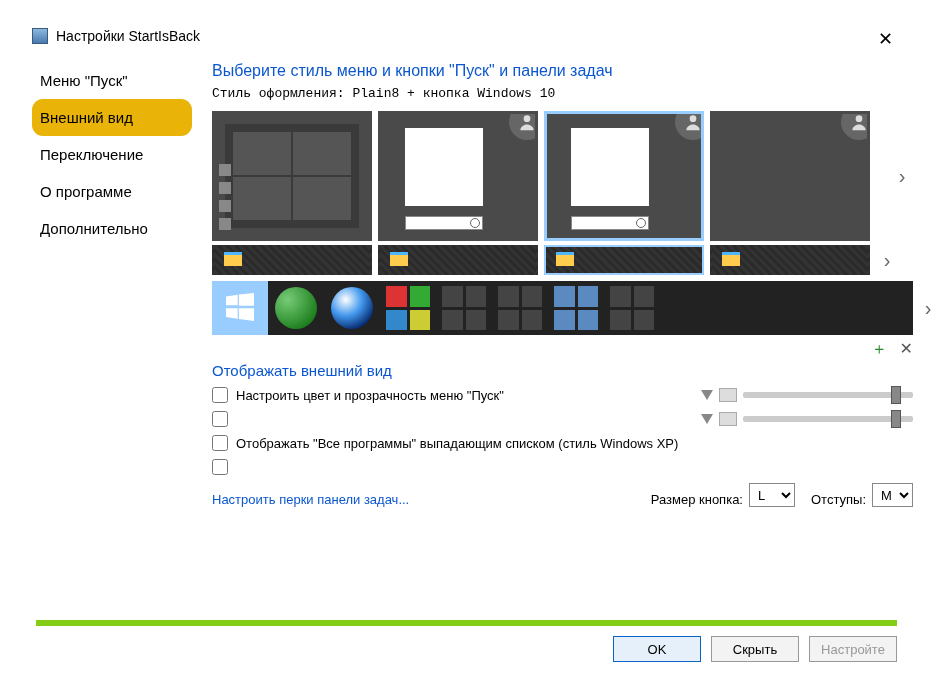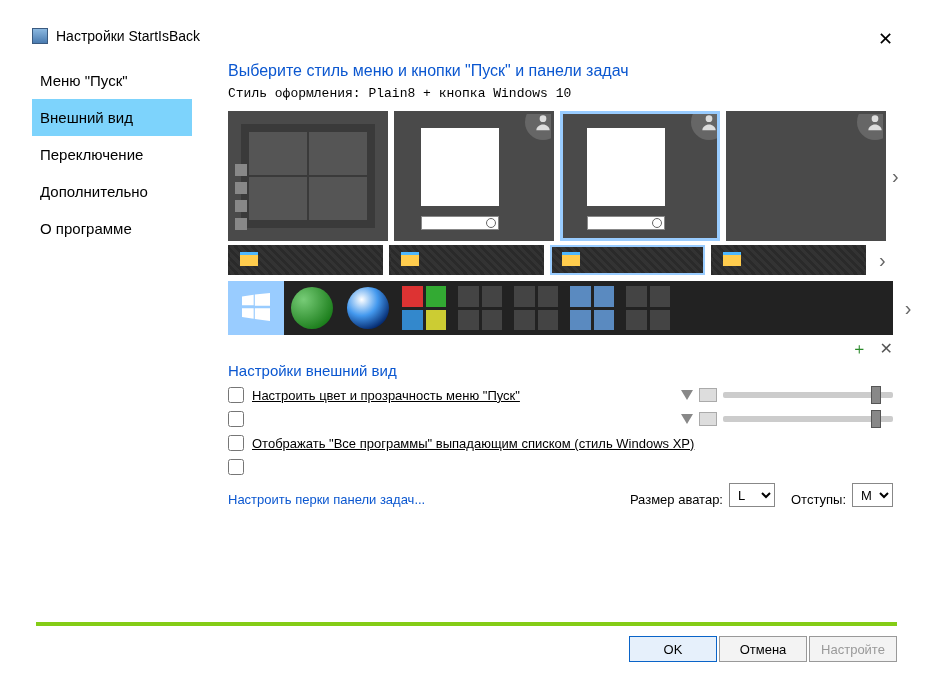--- a/index.html
+++ b/index.html
@@ -1,26 +1,26 @@
 <!DOCTYPE html>
 <html><head>
 <meta charset="utf-8">
 <style>
 * { box-sizing: border-box; margin: 0; padding: 0; }
 body { font-family: "Segoe UI", Tahoma, sans-serif; font-size: 13px; color: #000; background: #fff; width: 933px; height: 678px; position: relative; }
-.window { padding: 28px 40px 0 32px; height: 100%; }
+.window { padding: 28px 20px 0 32px; height: 100%; }
 .titlebar { display: flex; align-items: center; margin-bottom: 18px; }
 .title-icon { width: 16px; height: 16px; margin-right: 8px; background: linear-gradient(#8bb8e0,#4a7bb0); border: 1px solid #3a5a80; }
 .title-text { font-size: 14px; }
 .close-x { position: absolute; top: 28px; right: 40px; font-size: 18px; cursor: pointer; color: #000; }
 .layout { display: flex; gap: 20px; }
 .sidebar { width: 160px; flex-shrink: 0; }
 .side-item { padding: 10px 8px; font-size: 15px; cursor: pointer; }
-.side-item.selected { background: #7dd3fc; }
-.main { flex: 1; min-width: 0; margin-left: 16px; }
+.side-item.selected { background: #eab308; border-radius: 11px; }
+.main { flex: 1; min-width: 0; }
 .heading { color: #0b57d0; font-size: 16px; font-weight: 400; margin-bottom: 6px; }
 .subline { font-size: 13px; margin-bottom: 10px; font-family: Liberation Mono, monospace; }
 .subline-label { }
 .styles-row { display: flex; align-items: center; gap: 6px; }
 .style-cards { display: flex; gap: 6px; flex: 1; }
 .style-card { width: 160px; height: 130px; background: #4a4a4a; border: 3px solid transparent; position: relative; overflow: hidden; }
 .style-card.selected { border-color: #99ccff; background-color: #4a4a4a; }
 .card-inner { position: absolute; inset: 10px; background: #3a3a3a; }
 .card-whitebox { position: absolute; top: 14px; left: 24px; width: 78px; height: 78px; background: #fff; }
 .card-search { position: absolute; bottom: 8px; left: 24px; width: 78px; height: 14px; background: #fff; border: 1px solid #888; }
@@ -44,54 +44,54 @@
 .orb-clover { width: 42px; height: 42px; border-radius: 50%; background: radial-gradient(circle at 30% 30%, #7c7, #060); }
 .orb-win7 { width: 42px; height: 42px; border-radius: 50%; background: radial-gradient(circle at 35% 30%, #fff, #49e 40%, #026 80%); position: relative; }
 .orb-squares { width: 44px; height: 44px; display: grid; grid-template: 1fr 1fr / 1fr 1fr; gap: 3px; }
 .orb-squares span { background: #444; }
 .orb-squares.c1 span:nth-child(1){background:#d33;} .orb-squares.c1 span:nth-child(2){background:#3a3;} .orb-squares.c1 span:nth-child(3){background:#38c;} .orb-squares.c1 span:nth-child(4){background:#cc3;}
 .orb-squares.c6 span { background: #5a8ac0; }
 .orb-actions { text-align: right; margin-top: 4px; font-size: 16px; }
 .orb-actions .plus { color: #2a8a2a; cursor: pointer; margin-right: 8px; }
 .orb-actions .x { color: #555; cursor: pointer; }
 .subheading { color: #0b57d0; font-size: 15px; margin-top: 2px; margin-bottom: 8px; }
-.check-row { display: flex; align-items: center; margin-bottom: 8px; font-size: 13px; text-decoration: underline; }
+.check-row { display: flex; align-items: center; margin-bottom: 8px; font-size: 13px; }
 .check-row input[type=checkbox] { width: 16px; height: 16px; margin-right: 8px; }
 .slider-group { margin-left: auto; display: flex; align-items: center; gap: 6px; }
 .drop { width: 0; height: 0; border-left: 6px solid transparent; border-right: 6px solid transparent; border-top: 10px solid #888; }
 .color-sw { width: 18px; height: 14px; border: 1px solid #aaa; background: #ddd; }
 .slider { width: 170px; height: 6px; background: #ccc; position: relative; border-radius: 2px; }
 .slider-thumb { position: absolute; top: -6px; width: 10px; height: 18px; background: #888; border: 1px solid #555; right: 12px; }
 .link { color: #0b57d0; cursor: pointer; font-size: 13px; }
 .bottom-controls { display: flex; align-items: flex-end; margin-top: 8px; }
 .bottom-controls .spacer { flex: 1; }
 .sel-label { font-size: 13px; margin-left: 16px; margin-right: 6px; }
 select.small { height: 24px; border: 1px solid #888; font-size: 13px; padding: 0 4px; background: #fff; }
-.button-bar { position: absolute; bottom: 16px; right: 36px; display: flex; gap: 2px; border-top: 4px solid #84cc16; padding-top: 10px; left: 36px; justify-content: flex-end; }
+.button-bar { position: absolute; bottom: 16px; right: 36px; display: flex; gap: 10px; border-top: 6px solid #84cc16; padding-top: 10px; left: 36px; justify-content: flex-end; }
 .btn { min-width: 88px; height: 26px; border: 1px solid #999; background: #f3f3f3; font-size: 13px; cursor: pointer; }
 .btn.primary { border: 1px solid #0a64c8; background: #e6f0fb; }
 .btn.disabled { color: #999; cursor: default; }
 </style>
 </head>
 <body>
 
 <div class="window">
   <div class="titlebar">
     <div class="title-icon"></div>
     <div class="title-text">Настройки StartIsBack</div>
   </div>
   <div class="close-x">✕</div>
 
   <div class="layout">
     <div class="sidebar">
       <div class="side-item">Меню "Пуск"</div>
       <div class="side-item selected">Внешний вид</div>
       <div class="side-item">Переключение</div>
+      <div class="side-item">О программе</div>
       <div class="side-item">Дополнительно</div>
-      <div class="side-item">О программе</div>
     </div>
 
     <div class="main">
       <div class="heading">Выберите стиль меню и кнопки "Пуск" и панели задач</div>
       <div class="subline">
         <span class="subline-label">Стиль оформления:</span>
         <span>Plain8 + кнопка Windows 10</span>
       </div>
 
       <div class="styles-row">
@@ -214,21 +214,21 @@
               </div>
             </div>
         </div>
         <div class="chevron" style="position:absolute;right:-26px;top:16px;">›</div>
       </div>
       <div class="orb-actions">
         <span class="plus">＋</span>
         <span class="x">✕</span>
       </div>
 
-      <div class="subheading">Настройки внешний вид</div>
+      <div class="subheading">Отображать внешний вид</div>
 
       <div class="check-row">
         <input type="checkbox" style="">
         <span>Настроить цвет и прозрачность меню "Пуск"</span>
         <div class="slider-group">
           <div class="drop"></div>
           <div class="color-sw"></div>
           <div class="slider">
               <div class="slider-thumb"></div>
             </div>
@@ -251,26 +251,26 @@
         <span>Отображать "Все программы" выпадающим списком (стиль Windows XP)</span>
       </div>
 
       <div class="check-row">
         <input type="checkbox" style="">
       </div>
 
       <div class="bottom-controls">
         <span class="link">Настроить перки панели задач...</span>
         <span class="spacer"></span>
-        <span class="sel-label">Размер аватар:</span>
+        <span class="sel-label">Размер кнопка:</span>
         <select class="small" id="sel-icon"><option>S</option><option>M</option><option selected="">L</option><option>XL</option></select>
         <span class="sel-label">Отступы:</span>
         <select class="small" id="sel-marg"><option>S</option><option selected="">M</option><option>L</option></select>
       </div>
     </div>
   </div>
 
   <div class="button-bar">
     <button class="btn primary">OK</button>
-    <button class="btn">Отмена</button>
+    <button class="btn">Скрыть</button>
     <button class="btn disabled">Настройте</button>
   </div>
 </div>
 
 </body></html>

